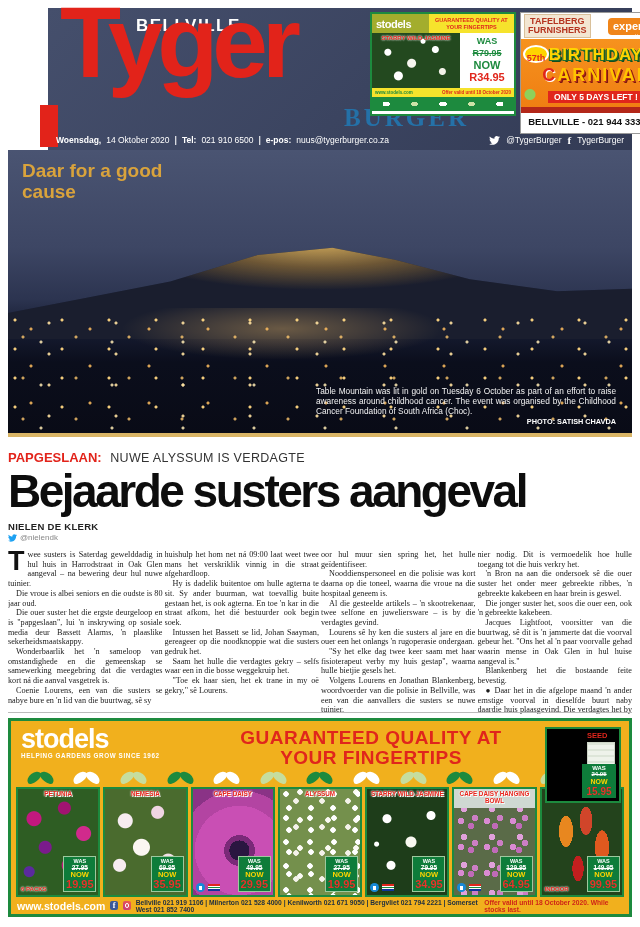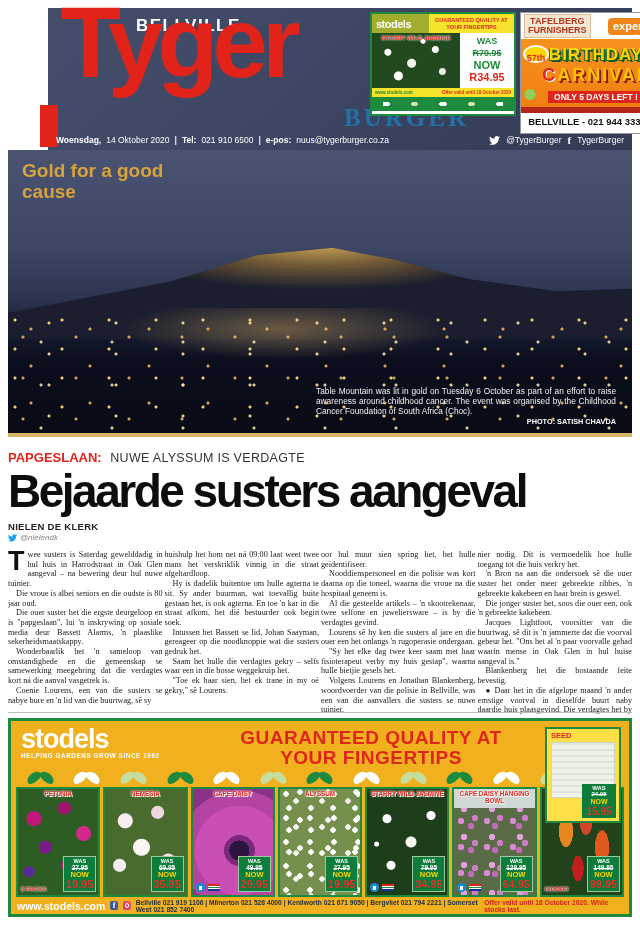--- a/index.html
+++ b/index.html
@@ -98,38 +98,38 @@
   .gold-line { position:absolute; left:0; right:0; bottom:0; height:4px; background:#d9b566; }
 
   
   .article { position:absolute; top:441px; left:8px; right:8px; height:274px; overflow:hidden; background:#fff; }
   .kicker-row { margin-top:9px; font-size:13px; font-weight:bold; }
   .kicker { color:#e2231a; }
   .kicker-rest { color:#333; margin-left:5px; font-weight:normal; font-size:12.5px; letter-spacing:.3px; }
   .headline { color:#0d0d0d; font-size:46px; font-weight:bold; letter-spacing:-2.5px; line-height:48px; margin-top:2px; }
   .byline { margin-top:6px; }
   .author { font-weight:bold; font-size:9.5px; color:#222; letter-spacing:.3px; }
-  .handle-row { display:flex; align-items:flex-end; gap:3px; margin-top:1px;font-style:italic; }
+  .handle-row { display:flex; align-items:flex-end; gap:3px; margin-top:1px; }
   .handle-row svg { width:9px; height:8px; }
   .author-handle { color:#888; font-size:8px; }
   .cols { display:flex; gap:2px; margin-top:8px; font-family:"Liberation Serif", serif; font-size:8.2px; line-height:9.7px; color:#1a1a1a; }
   .col { flex:1; text-align:justify; overflow:hidden; height:170px; }
   .col p { margin:0; }
   .col p + p { text-indent:8px; }
   .col-first p:first-child::first-letter { float:left; font-family:"Liberation Sans", sans-serif; font-weight:bold; font-size:27px; line-height:23px; padding-right:3px; color:#111; }
   .article-rule { position:absolute; left:0; right:0; bottom:2px; border-top:1px solid #bbb; }
 
   
   .bottom-ad { position:absolute; top:718px; left:8px; right:8px; height:199px; background:#f1b01d; border:3px solid #1d8a3e; }
   .ba-head { position:relative; display:flex; align-items:flex-start; padding:5px 88px 0 10px; height:46px; }
   .ba-logo-wrap { width:180px; }
   .ba-logo { color:#fff; font-size:27px; font-weight:bold; letter-spacing:-1px; line-height:26px; }
   .ba-tagline { color:#fff; font-size:6.3px; font-weight:bold; letter-spacing:.6px; }
   .ba-headline { flex:1; text-align:center; color:#e0261c; font-size:19px; font-weight:bold; line-height:20px; letter-spacing:.5px; padding-top:2px; }
-  .seedbox { position:absolute; right:8px; top:6px; width:76px; height:96px; background:#fde047; border:2px solid #1d8a3e; z-index:3; }
+  .seedbox { position:absolute; right:8px; top:6px; width:76px; height:76px; background:#000000; border:2px solid #1d8a3e; z-index:3;padding-left:36px; }
   .seed-label { color:#e0261c; font-weight:bold; font-size:7.5px; padding:2px 0 0 4px; }
   .seed-pack { margin:2px 4px; height:56px; background:
       repeating-linear-gradient(0deg,#eef2ea 0 4px,#dde5d8 4px 6px),
       #e8ece4; border:1px solid #cdd5c6; }
   .seed-price { position:absolute; right:3px; bottom:3px; width:34px; background:#0e7c3a; text-align:center; padding:1px 0; }
   .seed-price .pwas, .seed-price .pwasprice { font-size:6px; }
   .seed-price .pnow { font-size:7px; }
   .seed-price .pnowprice { font-size:10px; }
   .leafrow { display:flex; justify-content:space-around; align-items:center; height:20px; padding:0 6px; }
   .lp { display:flex; }
@@ -287,21 +287,21 @@
         <span class="fb-glyph">f</span>
         <span>TygerBurger</span>
       </span>
     </div>
   </div>
 
   <div class="photo">
     <div class="mountain"></div>
     <div class="photo-glow"></div>
     <div class="citylights"></div>
-    <div class="photo-title">Gold for a good cause</div>
+    <div class="photo-title">Daar for a good cause</div>
     <div class="caption">
       <span>Table Mountain was lit in gold on Tuesday 6 October as part of an effort to raise awareness around childhood cancer. The event was organised by the Childhood Cancer Foundation of South Africa (Choc).</span>
       <span class="credit">PHOTO: SATISH CHAVDA</span>
     </div>
     <div class="gold-line"></div>
   </div>
 
   <div class="article">
     <div class="kicker-row">
       <span class="kicker">PAPGESLAAN:</span>

